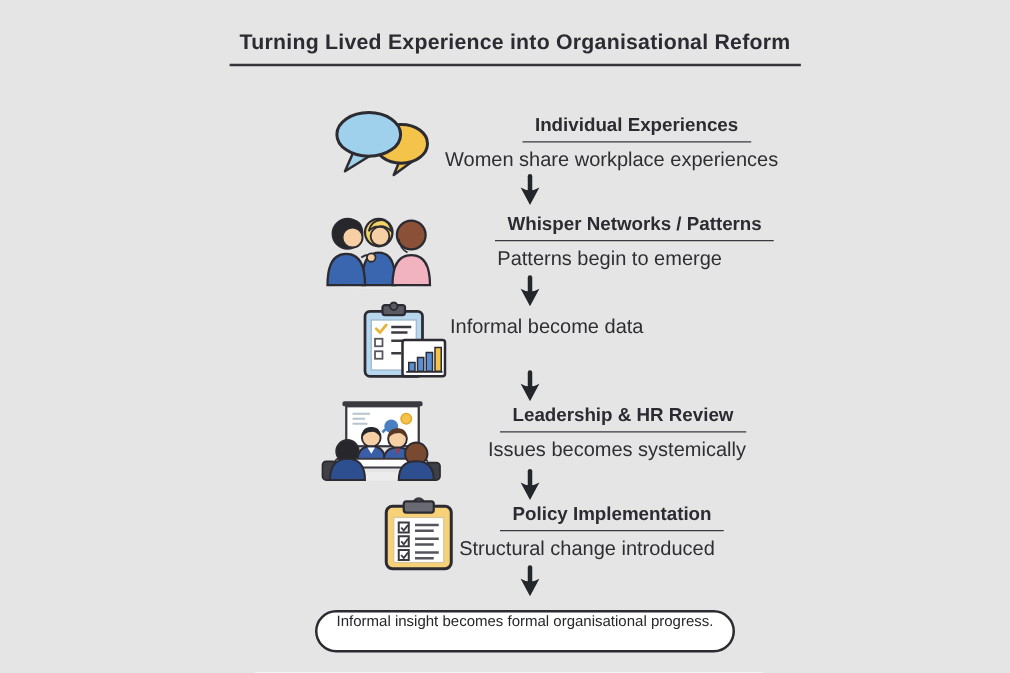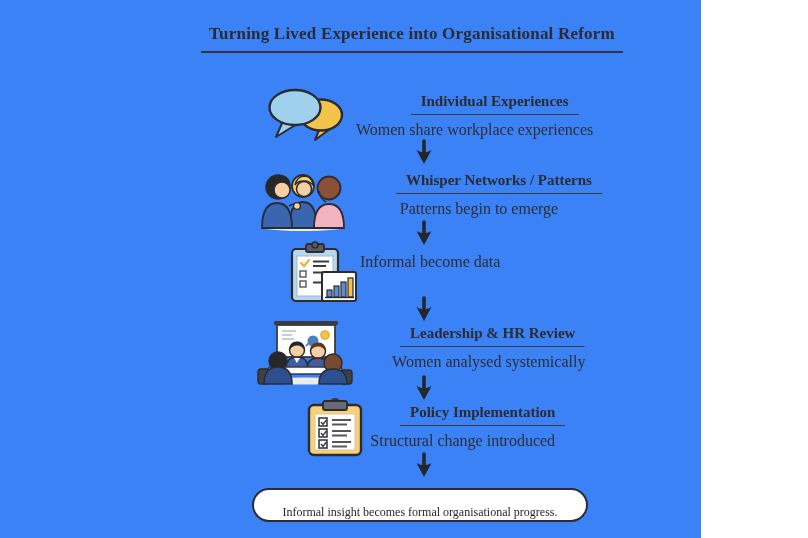--- a/index.html
+++ b/index.html
@@ -1,21 +1,21 @@
 <!DOCTYPE html>
 <html><head>
 <meta charset="utf-8">
 <style>
   * { margin:0; padding:0; box-sizing:border-box; }
   html,body { background:#ffffff; }
   .canvas {
     position:relative;
-    width:701px; height:538px;
-    background:#3b82f6;
-    font-family:Liberation Serif, serif;
+    width:808px; height:538px;
+    background:#e5e5e5;
+    font-family:Liberation Sans, sans-serif;
     color:#2b2b31;
     overflow:hidden;
   }
   .flow-title {
     position:absolute; top:24px; left:412px;
     transform:translateX(-50%);
     font-size:17px; font-weight:700; letter-spacing:0.2px;
     white-space:nowrap;
     padding:0 8px 7px 8px;
     border-bottom:2px solid #35353b;
@@ -39,21 +39,21 @@
     color:#2e2e33;
     white-space:nowrap;
   }
   .stage-icon { position:absolute; }
   .arrow { position:absolute; width:22px; height:27px; }
   .conclusion-oval {
     position:absolute; top:488px; left:252px;
     width:336px; height:34px;
     border:2px solid #2b2b31;
     border-radius:17px;
-    display:flex; align-items:flex-end; justify-content:center;
+    display:flex; align-items:flex-start; justify-content:center;
     background:#ffffff;
   }
   .conclusion-text {
     font-size:12px; color:#26262b; white-space:nowrap;
   }
 </style>
 </head>
 <body>
 
 <div class="canvas">
@@ -155,21 +155,21 @@
 
     <rect x="2" y="50" width="11" height="15" rx="3" fill="#3f3f46" stroke="#2b2b31" stroke-width="1.4"></rect>
     <rect x="85" y="51" width="11" height="14" rx="3" fill="#3f3f46" stroke="#2b2b31" stroke-width="1.4"></rect>
     <circle cx="22" cy="42" r="9" fill="#26262b" stroke="#2b2b31" stroke-width="1.5"></circle>
     <path d="M8 65 Q8 48 22 48 Q36 48 36 65 Z" fill="#2e4f8f" stroke="#2b2b31" stroke-width="1.6"></path>
     <circle cx="77" cy="44" r="9" fill="#7a4a30" stroke="#2b2b31" stroke-width="1.5"></circle>
     <path d="M63 65 Q63 50 77 50 Q91 50 91 65 Z" fill="#2e4f8f" stroke="#2b2b31" stroke-width="1.6"></path>
   </svg>
   <div class="stage-text" style="left:360px;top:324px;text-align:right;">
     <div class="stage-title">Leadership &amp; HR Review</div>
-    <div class="stage-sub">Women analysed systemically</div>
+    <div class="stage-sub">Issues becomes systemically</div>
   </div>
   <svg class="arrow" style="left:413px;top:374px;" viewBox="0 0 22 27">
     <path d="M11 3 L11 14" stroke="#23262b" stroke-width="3.6" stroke-linecap="round" fill="none"></path>
     <path d="M3.5 12 Q11 16.5 18.5 12 L11 26 Z" fill="#23262b"></path>
   </svg>
 
   <svg class="stage-icon" style="left:301px;top:397px;" width="68" height="63" viewBox="0 0 68 63">
     <circle cx="34" cy="6" r="4" fill="none" stroke="#3a3a40" stroke-width="2.4"></circle>
     <rect x="8" y="8" width="52" height="50" rx="5" fill="#f6d178" stroke="#2b2b31" stroke-width="2.4"></rect>
     <rect x="14" y="17" width="40" height="36" fill="#ffffff" stroke="#d9c79a" stroke-width="1"></rect>

